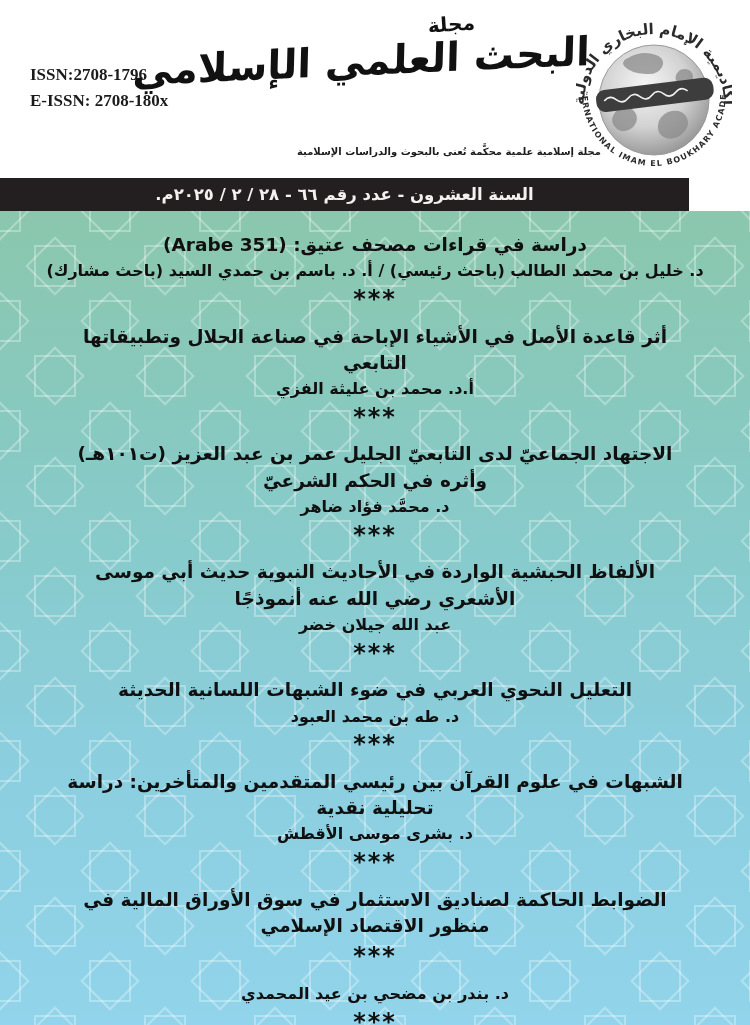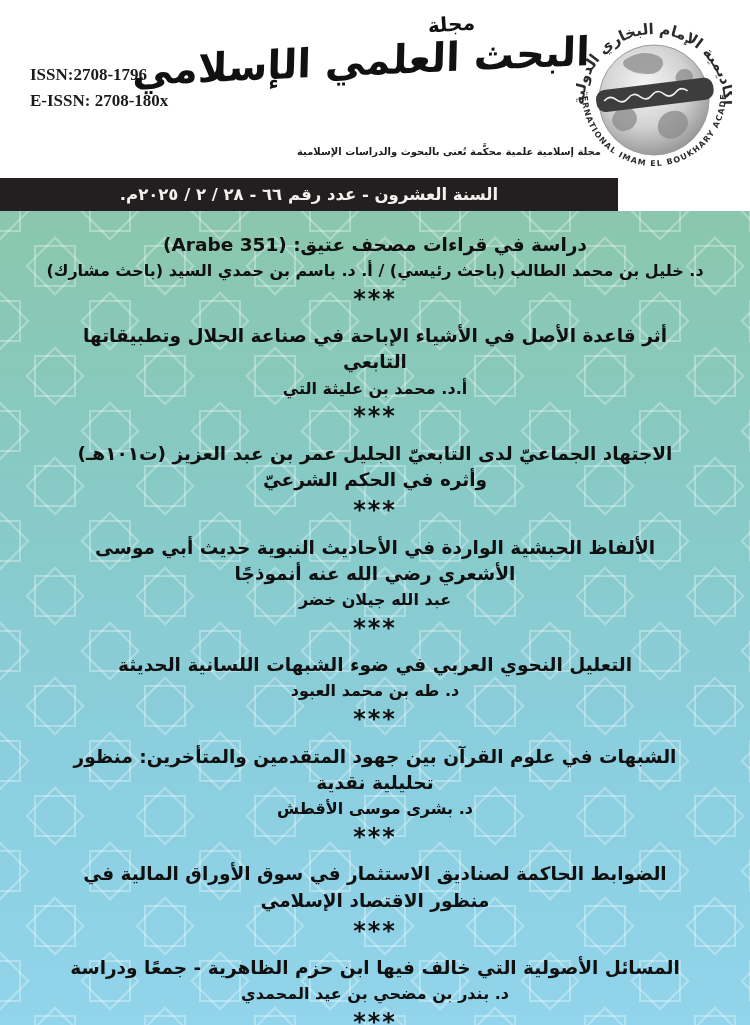--- a/index.html
+++ b/index.html
@@ -70,21 +70,21 @@
   .academy-logo {
     position: absolute;
     right: 18px; top: 8px;
     width: 156px; height: 166px;
   }
 
   
   .issue-bar {
     position: absolute;
     top: 178px; left: 0;
-    width: 618px; height: 33px;
+    width: 689px; height: 33px;
     background: #231f20;
     display: flex;
     align-items: center;
     justify-content: center;
   }
   .issue-bar-text {
     color: #f3f1ee;
     direction: rtl;
     font-size: 16.5px;
     font-weight: bold;
@@ -233,54 +233,54 @@
 
     <div class="articles-list">
   <div class="article-entry">
     <div class="article-title">دراسة في قراءات مصحف عتيق: (Arabe 351)</div>
     <div class="article-author">د. خليل بن محمد الطالب (باحث رئيسي) / أ. د. باسم بن حمدي السيد (باحث مشارك)</div>
     <div class="article-separator">***</div>
   </div>
 
   <div class="article-entry">
     <div class="article-title">أثر قاعدة الأصل في الأشياء الإباحة في صناعة الحلال وتطبيقاتها التابعي</div>
-    <div class="article-author">أ.د. محمد بن عليثة التي</div>
+    <div class="article-author">أ.د. محمد بن عليثة الفزي</div>
     <div class="article-separator">***</div>
   </div>
 
   <div class="article-entry">
     <div class="article-title">الاجتهاد الجماعيّ لدى التابعيّ الجليل عمر بن عبد العزيز (ت١٠١هـ) وأثره في الحكم الشرعيّ</div>
+    <div class="article-author">د. محمَّد فؤاد ضاهر</div>
     <div class="article-separator">***</div>
   </div>
 
   <div class="article-entry">
     <div class="article-title">الألفاظ الحبشية الواردة في الأحاديث النبوية حديث أبي موسى الأشعري رضي الله عنه أنموذجًا</div>
     <div class="article-author">عبد الله جيلان خضر</div>
     <div class="article-separator">***</div>
   </div>
 
   <div class="article-entry">
     <div class="article-title">التعليل النحوي العربي في ضوء الشبهات اللسانية الحديثة</div>
     <div class="article-author">د. طه بن محمد العبود</div>
     <div class="article-separator">***</div>
   </div>
 
   <div class="article-entry">
-    <div class="article-title">الشبهات في علوم القرآن بين جهود المتقدمين والمتأخرين: منظور تحليلية نقدية</div>
+    <div class="article-title">الشبهات في علوم القرآن بين رئيسي المتقدمين والمتأخرين: دراسة تحليلية نقدية</div>
     <div class="article-author">د. بشرى موسى الأقطش</div>
     <div class="article-separator">***</div>
   </div>
 
   <div class="article-entry">
     <div class="article-title">الضوابط الحاكمة لصناديق الاستثمار في سوق الأوراق المالية في منظور الاقتصاد الإسلامي</div>
     <div class="article-separator">***</div>
   </div>
 
   <div class="article-entry">
-    <div class="article-title">المسائل الأصولية التي خالف فيها ابن حزم الظاهرية - جمعًا ودراسة</div>
     <div class="article-author">د. بندر بن مضحي بن عيد المحمدي</div>
     <div class="article-separator">***</div>
   </div>
 
   <div class="article-entry">
     <div class="article-author">د. محمد عبد الرحيم الترك</div>
 
   </div>
 </div>
 

